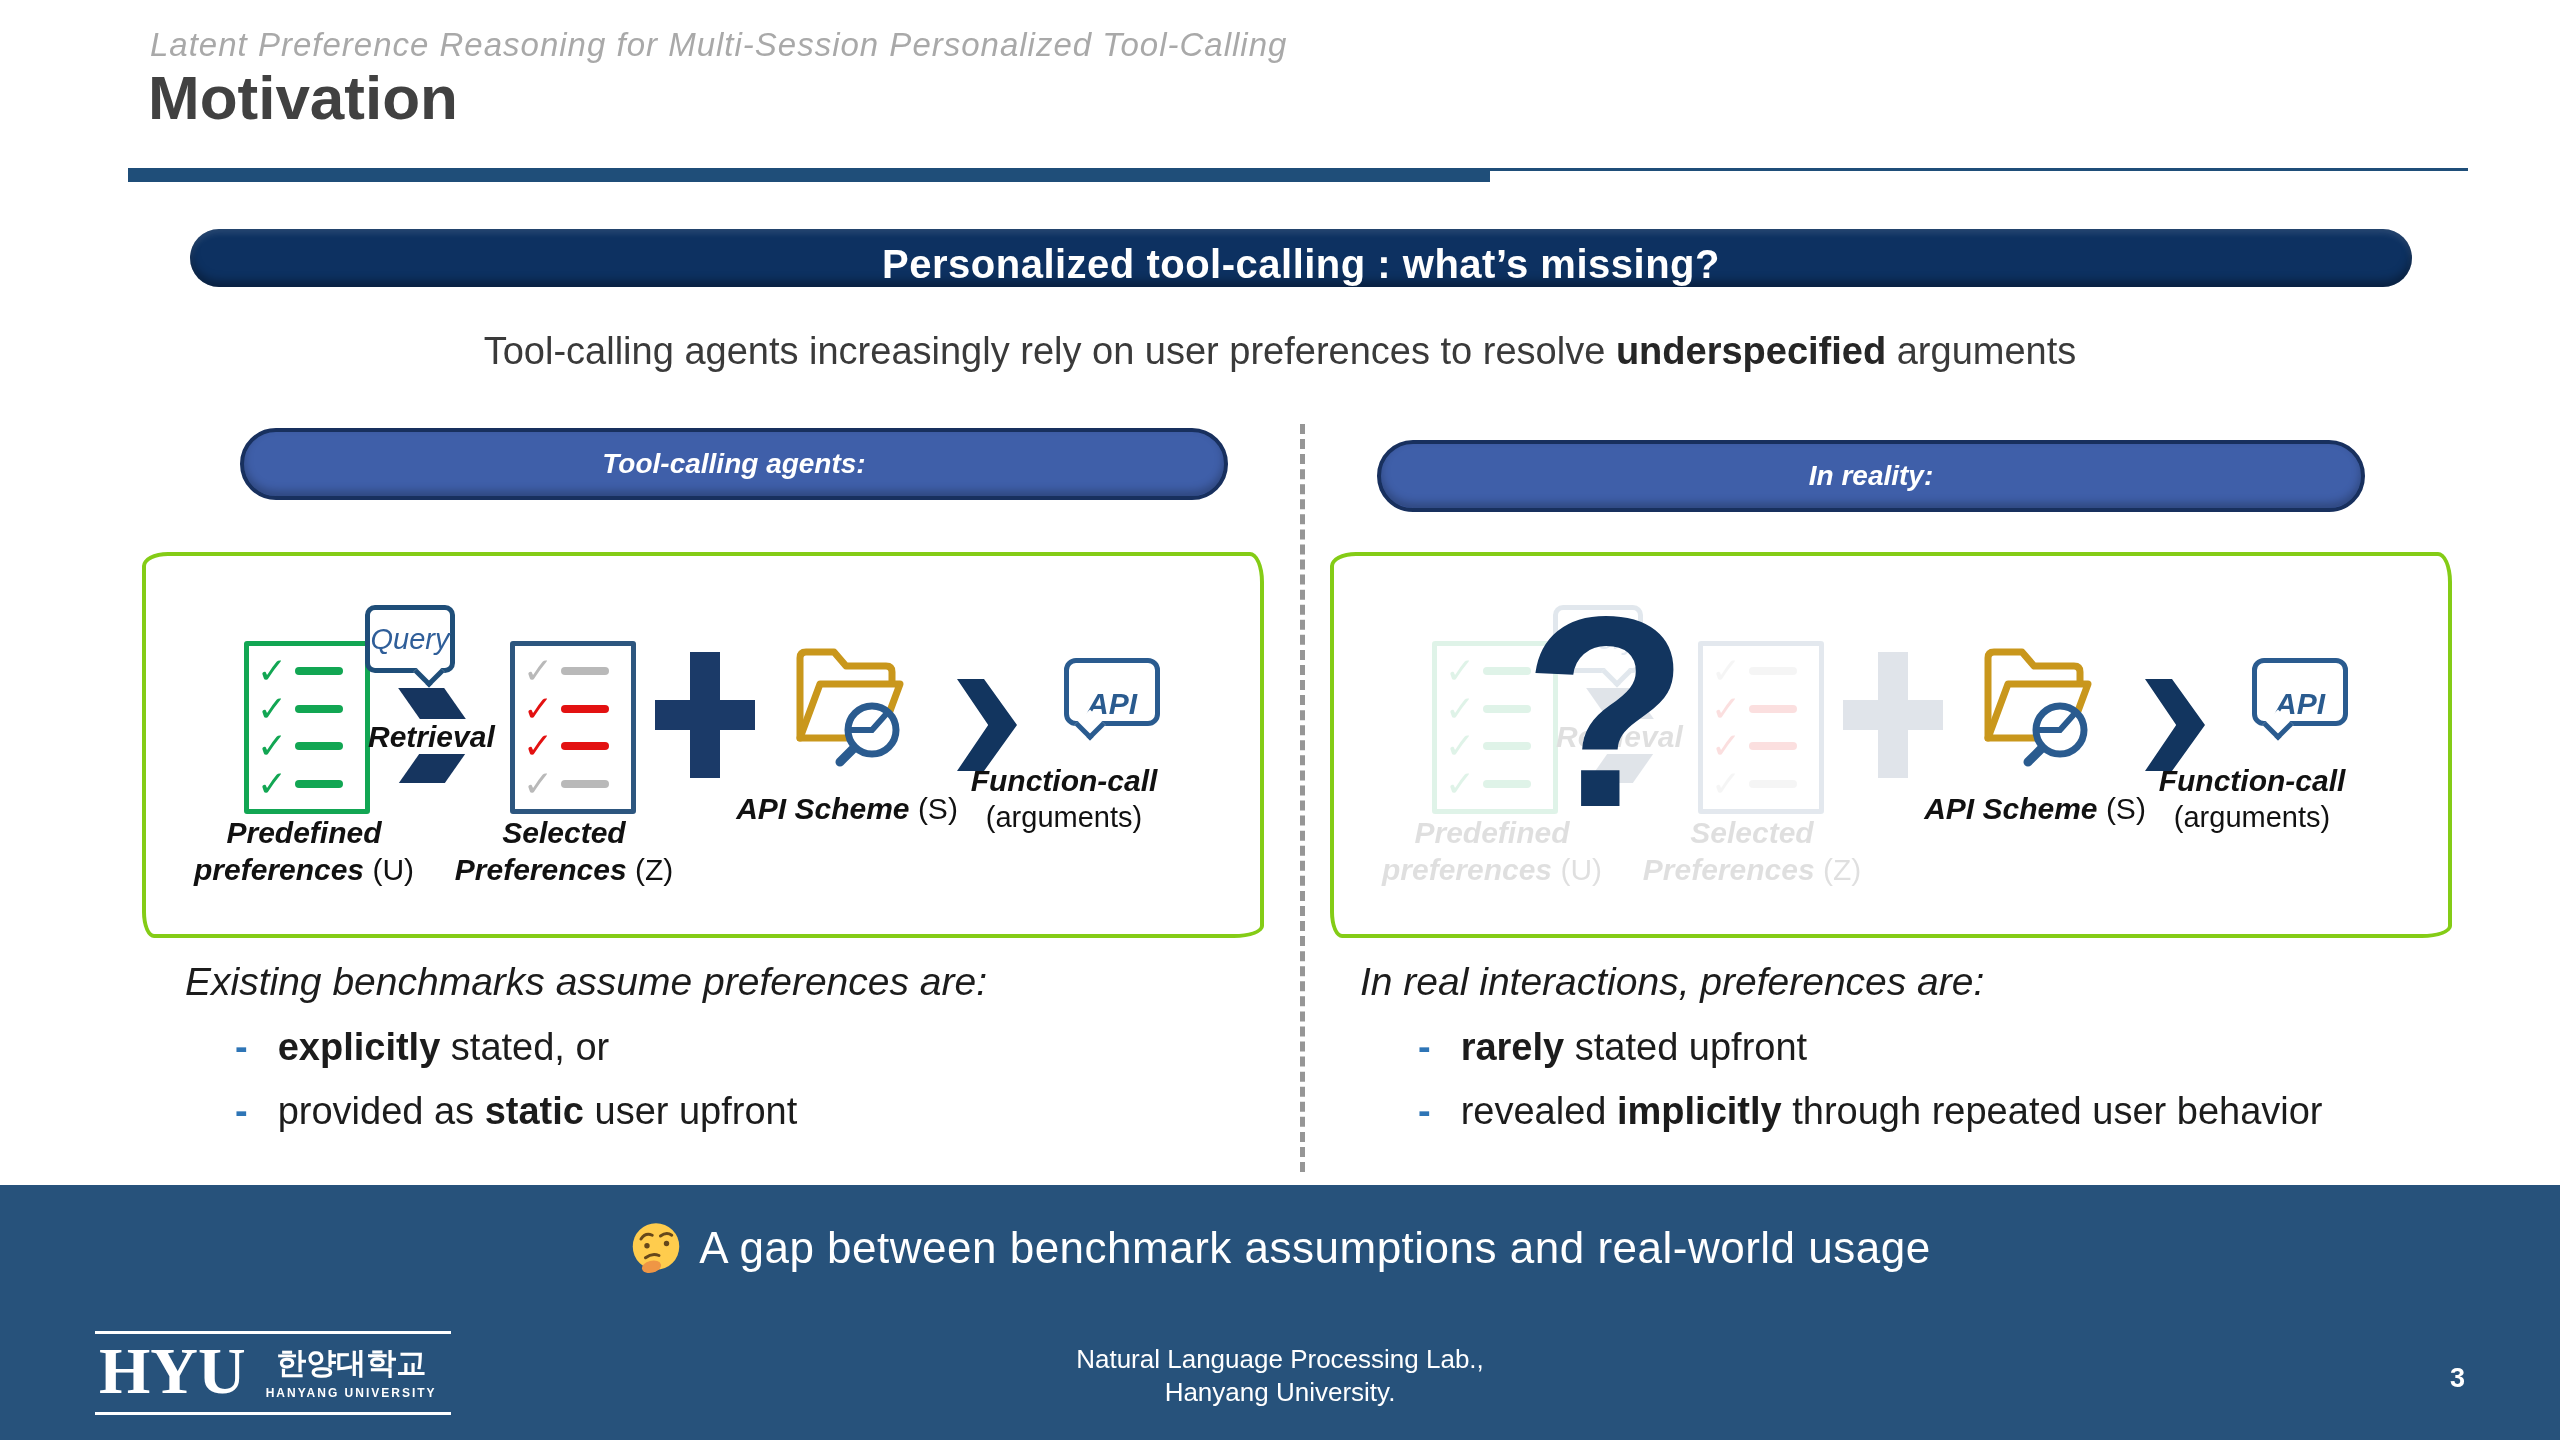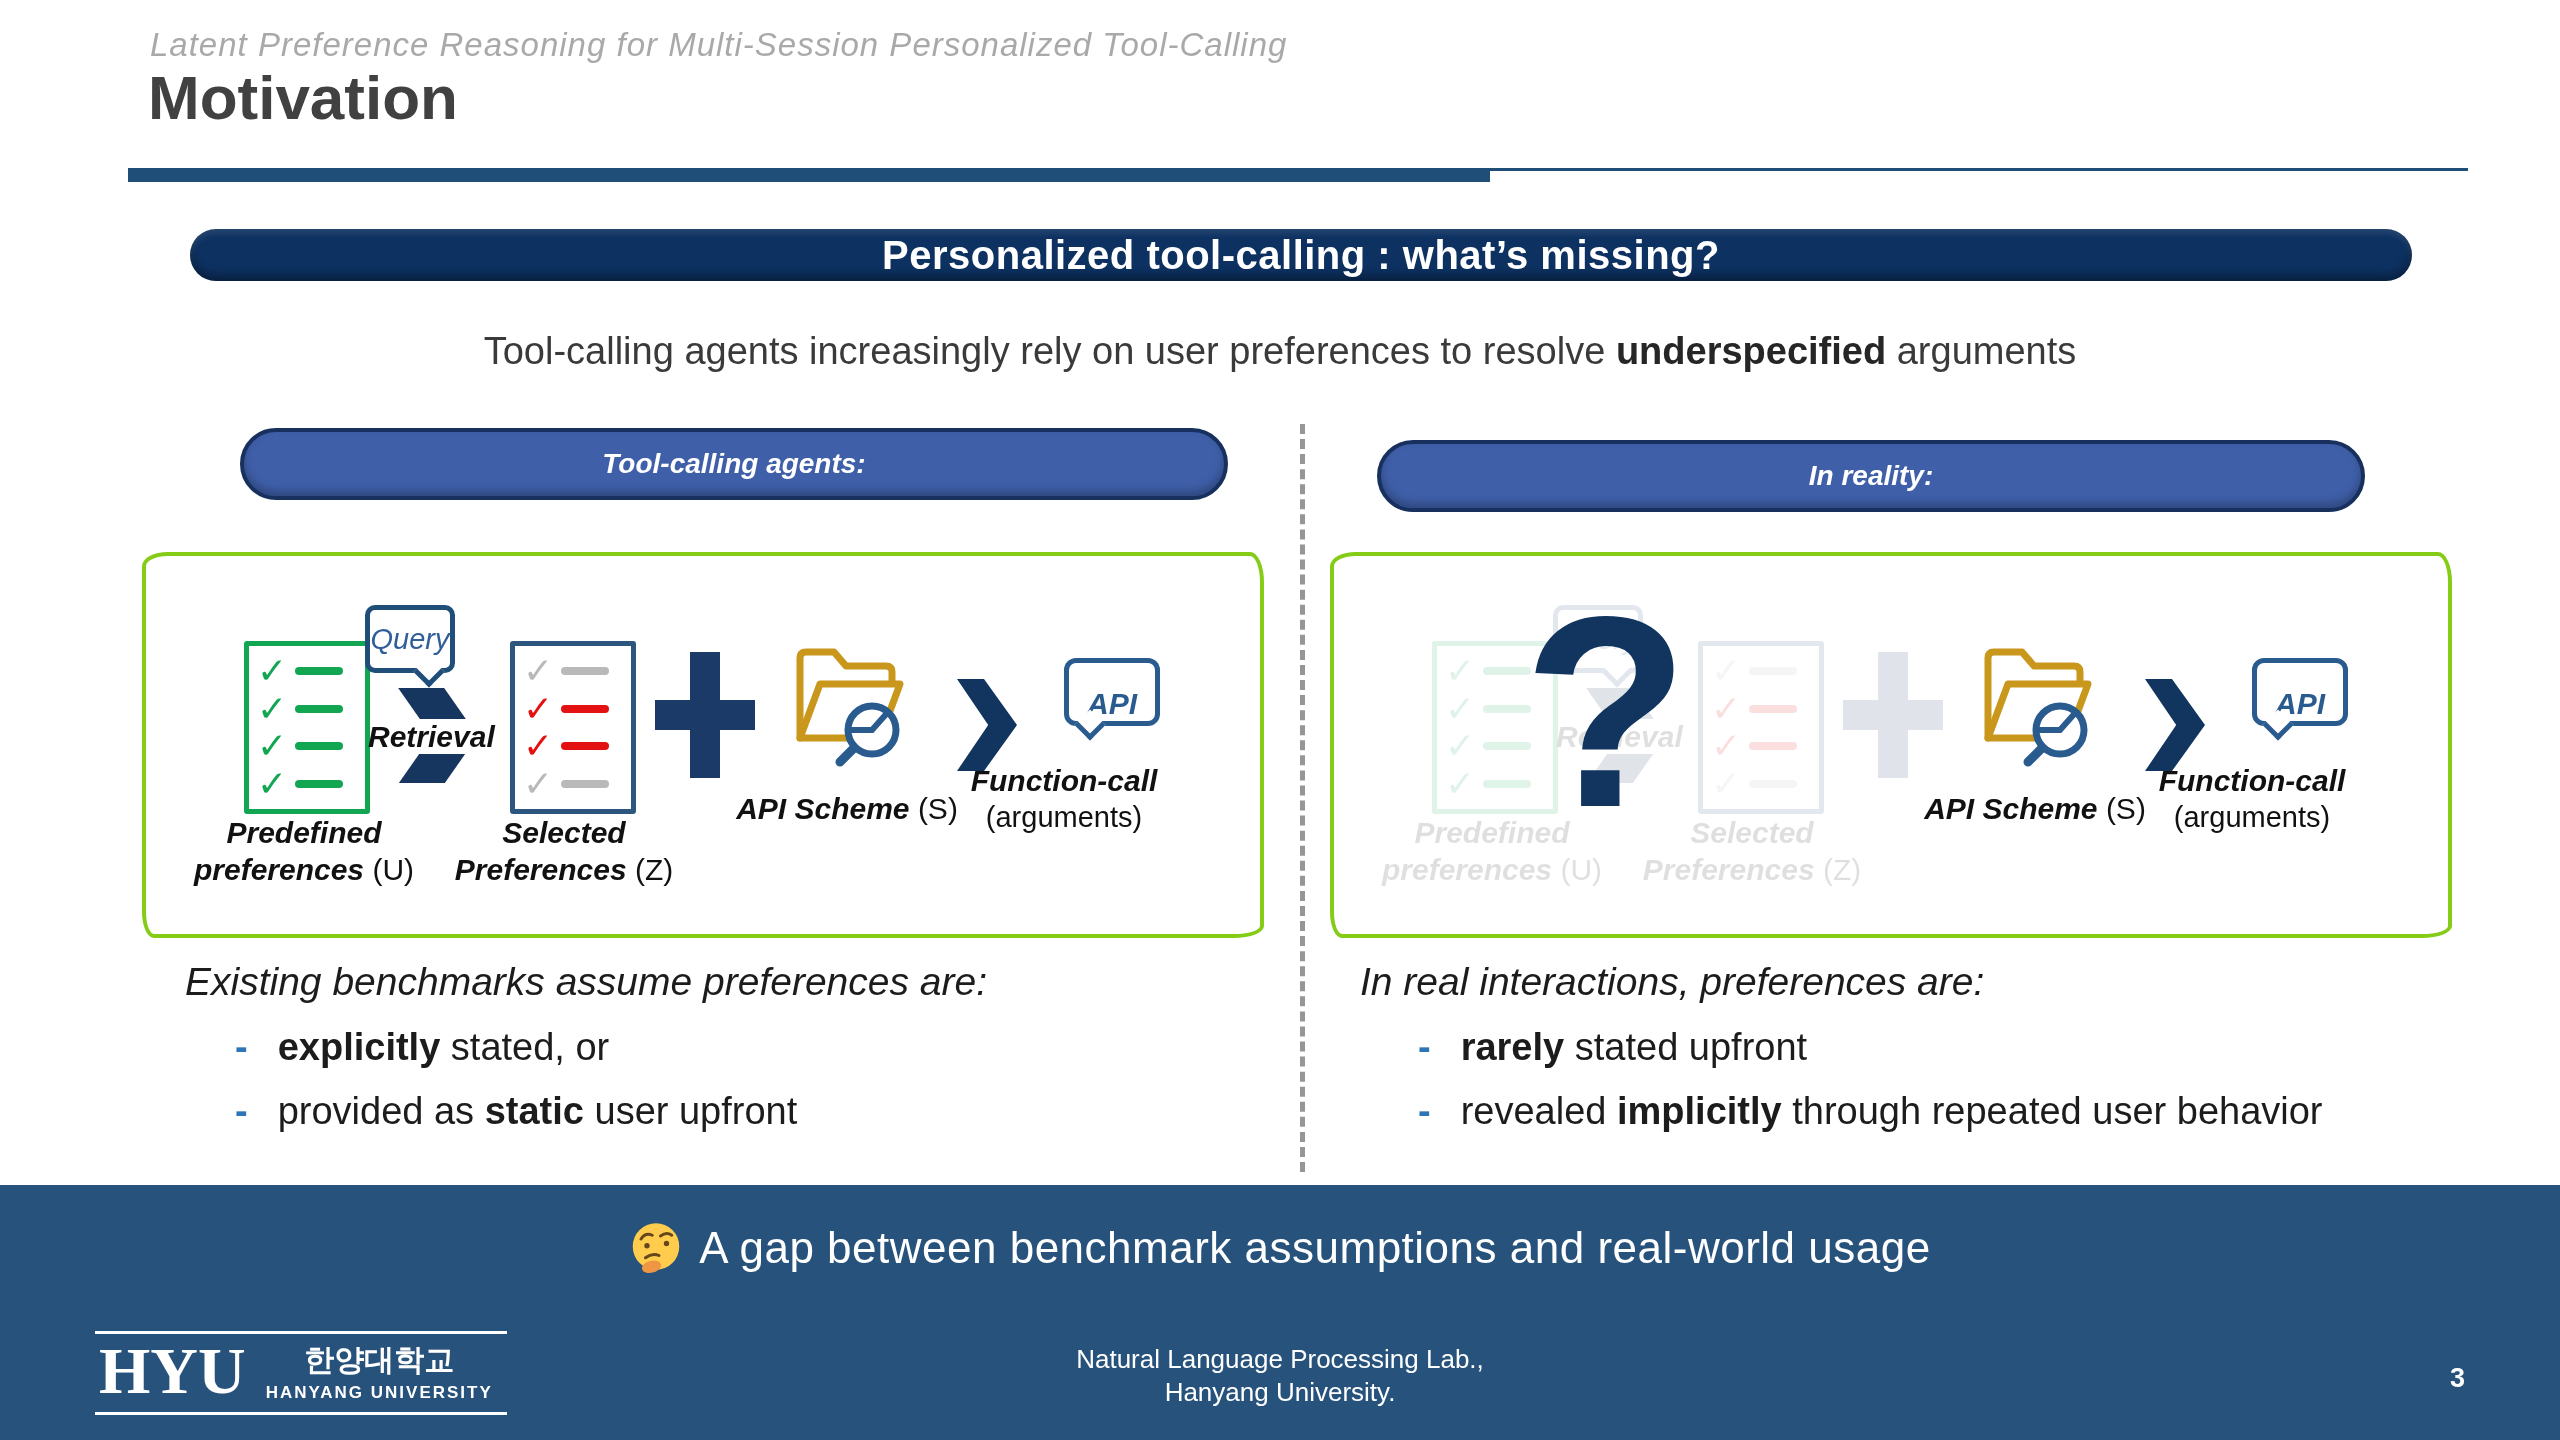--- a/index.html
+++ b/index.html
@@ -9,22 +9,22 @@
   }
   .abs{position:absolute;}
 
   
   .deck-title{left:150px;top:26px;font-size:33px;font-style:italic;color:#a9a9a9;letter-spacing:1px;font-weight:500;}
   .page-title{left:148px;top:62px;font-size:62px;font-weight:800;color:#414141;margin:0;}
   .rule-thick{left:128px;top:168px;width:1362px;height:14px;background:#1f4e79;}
   .rule-thin{left:1490px;top:168px;width:978px;height:3px;background:#1f4e79;}
 
   
-  .banner{left:190px;top:229px;width:2222px;height:52px;background:#0d3161;border-radius:40px;
-    display:flex;align-items:center;justify-content:center;box-shadow:inset 0 -6px 10px rgba(0,0,0,.35), inset 0 4px 6px rgba(255,255,255,.12);}
+  .banner{left:190px;top:229px;width:2222px;height:58px;background:#0d3161;border-radius:40px;
+    display:flex;align-items:flex-end;justify-content:center;box-shadow:inset 0 -6px 10px rgba(0,0,0,.35), inset 0 4px 6px rgba(255,255,255,.12);}
   .banner span{color:#ffffff;font-size:40px;font-weight:600;letter-spacing:.5px;}
 
   .subtitle{left:0;top:330px;width:2560px;text-align:center;font-size:38px;color:#3a3a3a;}
   .subtitle b{font-weight:800;color:#262626;}
 
   
   .pill{height:64px;background:#3f5fa9;border:4px solid #18305e;border-radius:36px;
     display:flex;align-items:center;justify-content:center;box-shadow:inset 0 -5px 8px rgba(0,0,0,.25);}
   .pill span{color:#fff;font-size:28px;font-weight:700;font-style:italic;}
   .pill-left{left:240px;top:428px;width:980px;}
@@ -98,21 +98,21 @@
 
   
   .bottom-bar{left:0;top:1185px;width:2560px;height:255px;background:#27527b;}
   .gap-line{position:absolute;left:0;top:36px;width:2560px;display:flex;align-items:center;justify-content:center;gap:16px;}
   .gap-line span{color:#fff;font-size:44px;letter-spacing:.5px;}
   .logo{position:absolute;left:95px;top:146px;display:flex;align-items:center;gap:20px;
     border-top:3px solid #fff;border-bottom:3px solid #fff;padding:2px 14px 6px 4px;color:#fff;}
   .logo-acronym{font-family:"Liberation Serif","DejaVu Serif",serif;font-size:66px;font-weight:700;line-height:70px;}
   .logo-right{display:flex;flex-direction:column;align-items:center;gap:2px;}
   .logo-kr{font-size:30px;font-weight:700;}
-  .logo-en{font-size:17px;font-weight:700;letter-spacing:2px;}
+  .logo-en{font-size:12px;font-weight:700;letter-spacing:2px;}
   .affil{position:absolute;left:0;top:158px;width:2560px;text-align:center;color:#fff;font-size:26px;line-height:33px;}
   .pagenum{position:absolute;left:2450px;top:178px;color:#fff;font-size:27px;font-weight:600;}
 </style>
 </head>
 <body>
 
 <div class="slide">
 
   <div class="abs deck-title">Latent Preference Reasoning for Multi-Session Personalized Tool-Calling</div>
   <h1 class="abs page-title">Motivation</h1>

